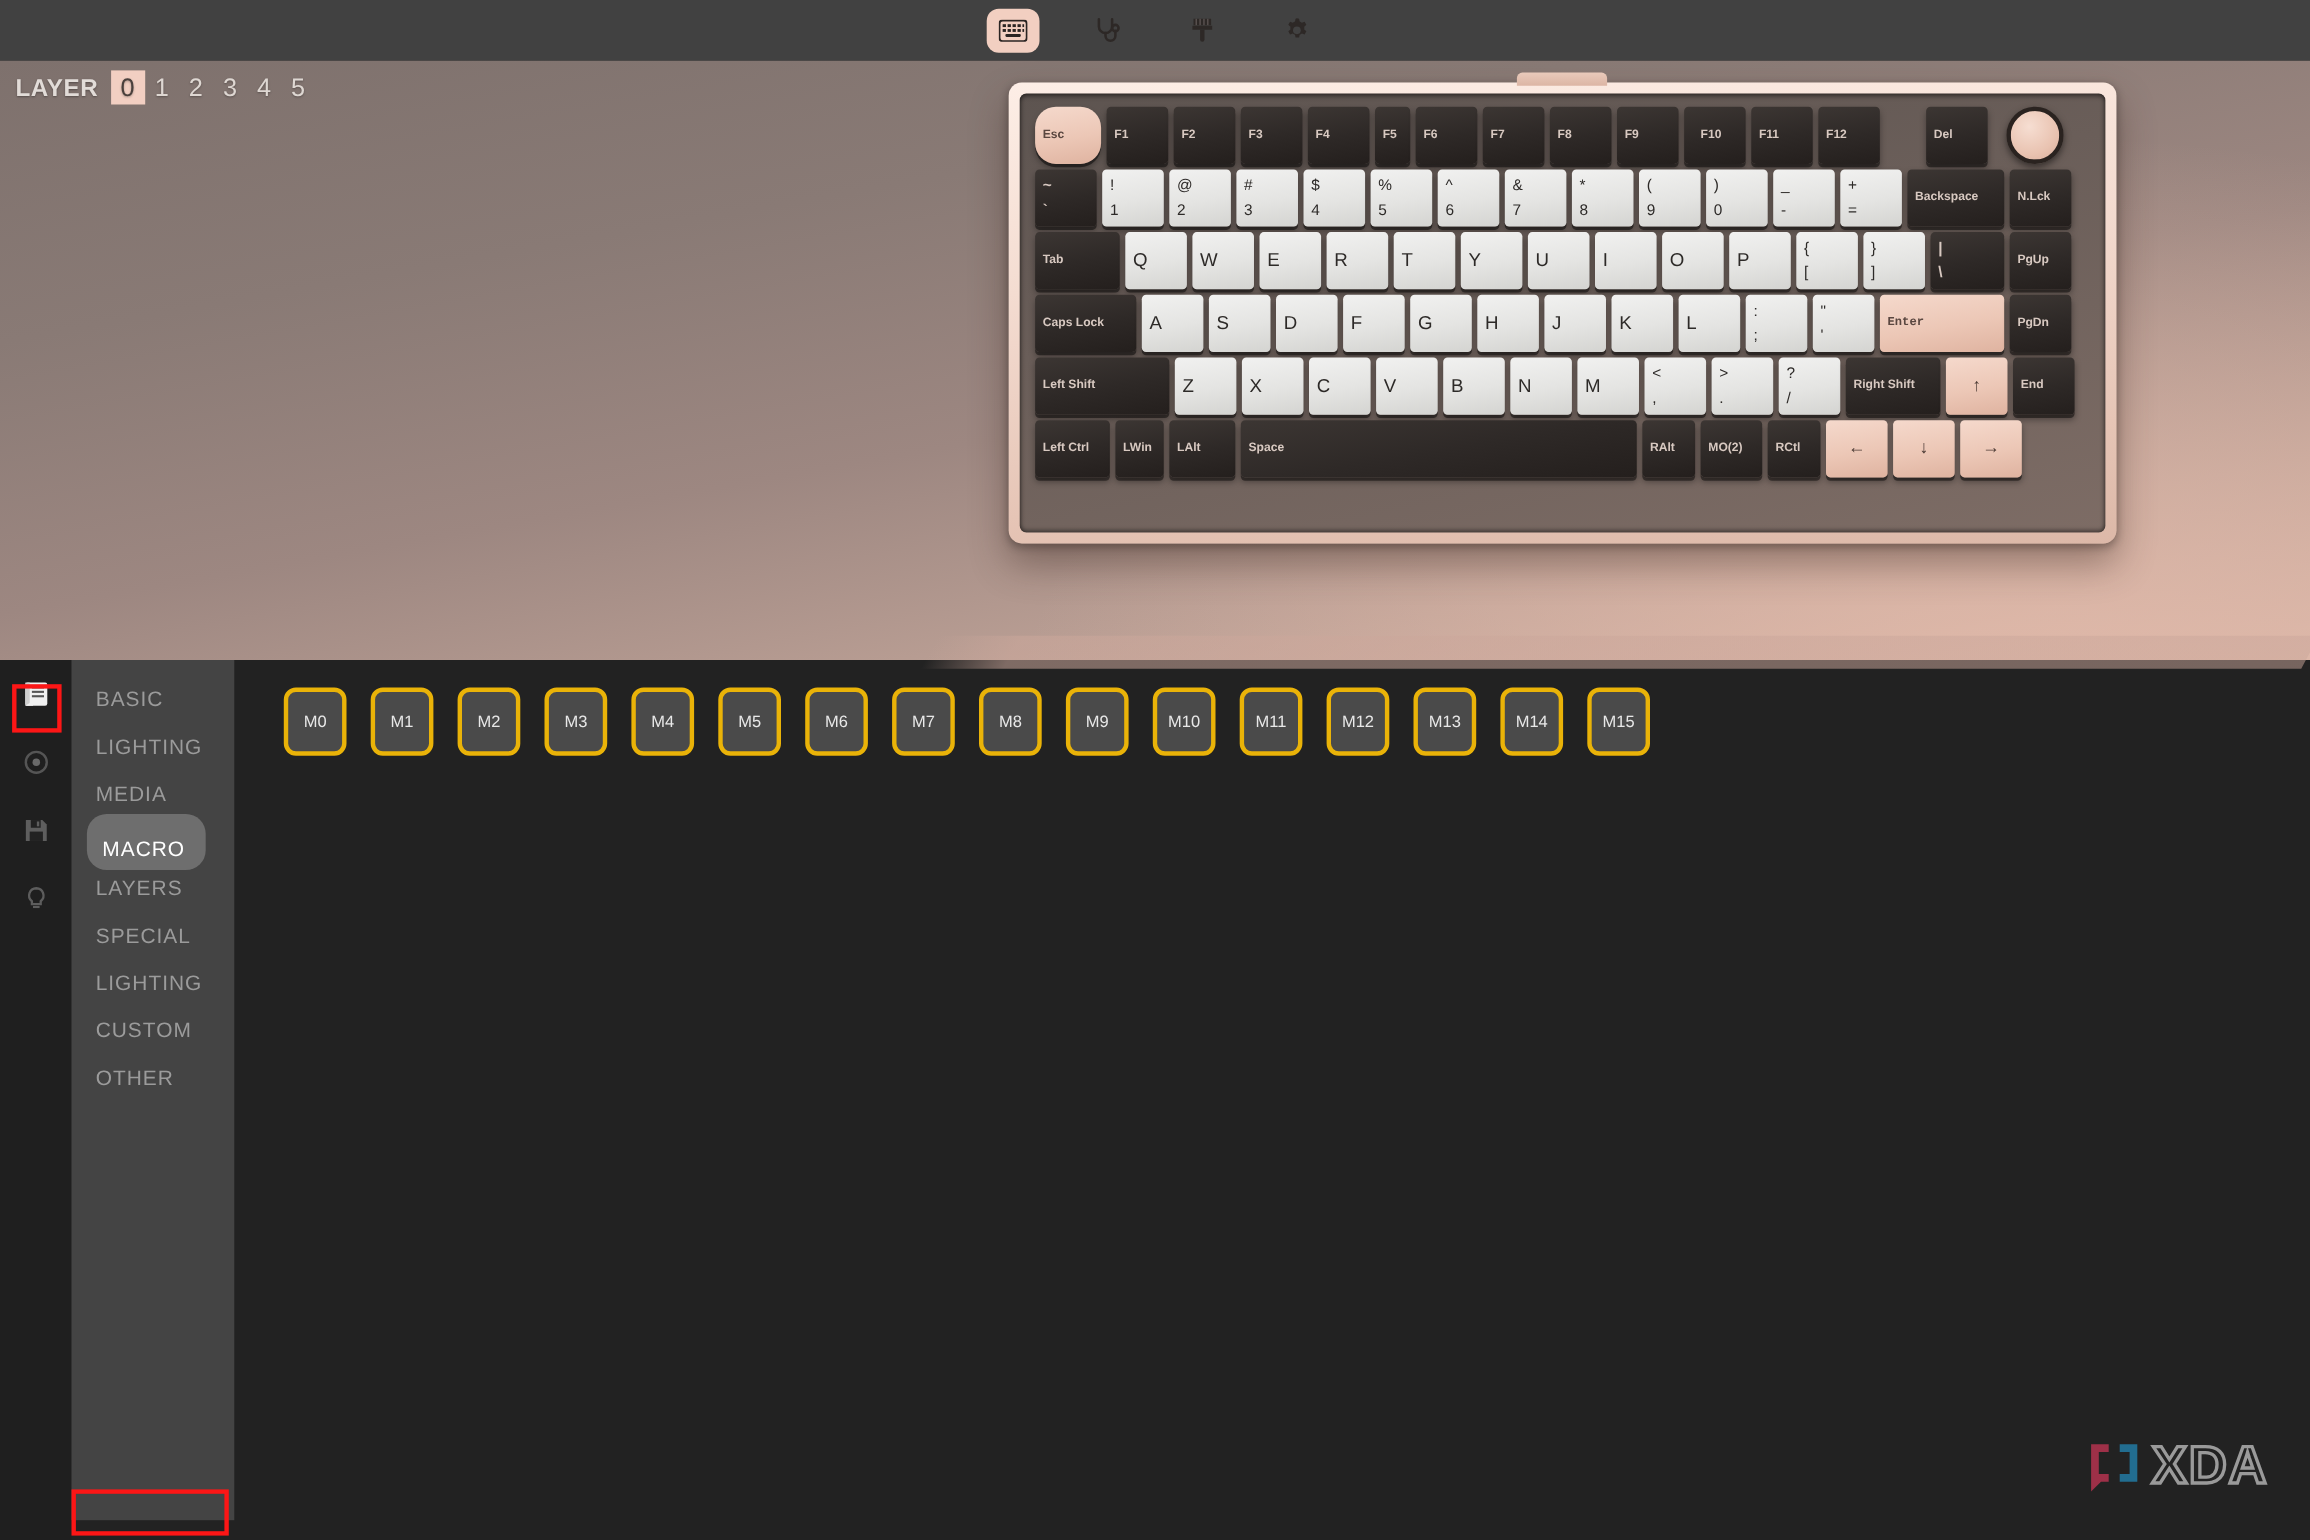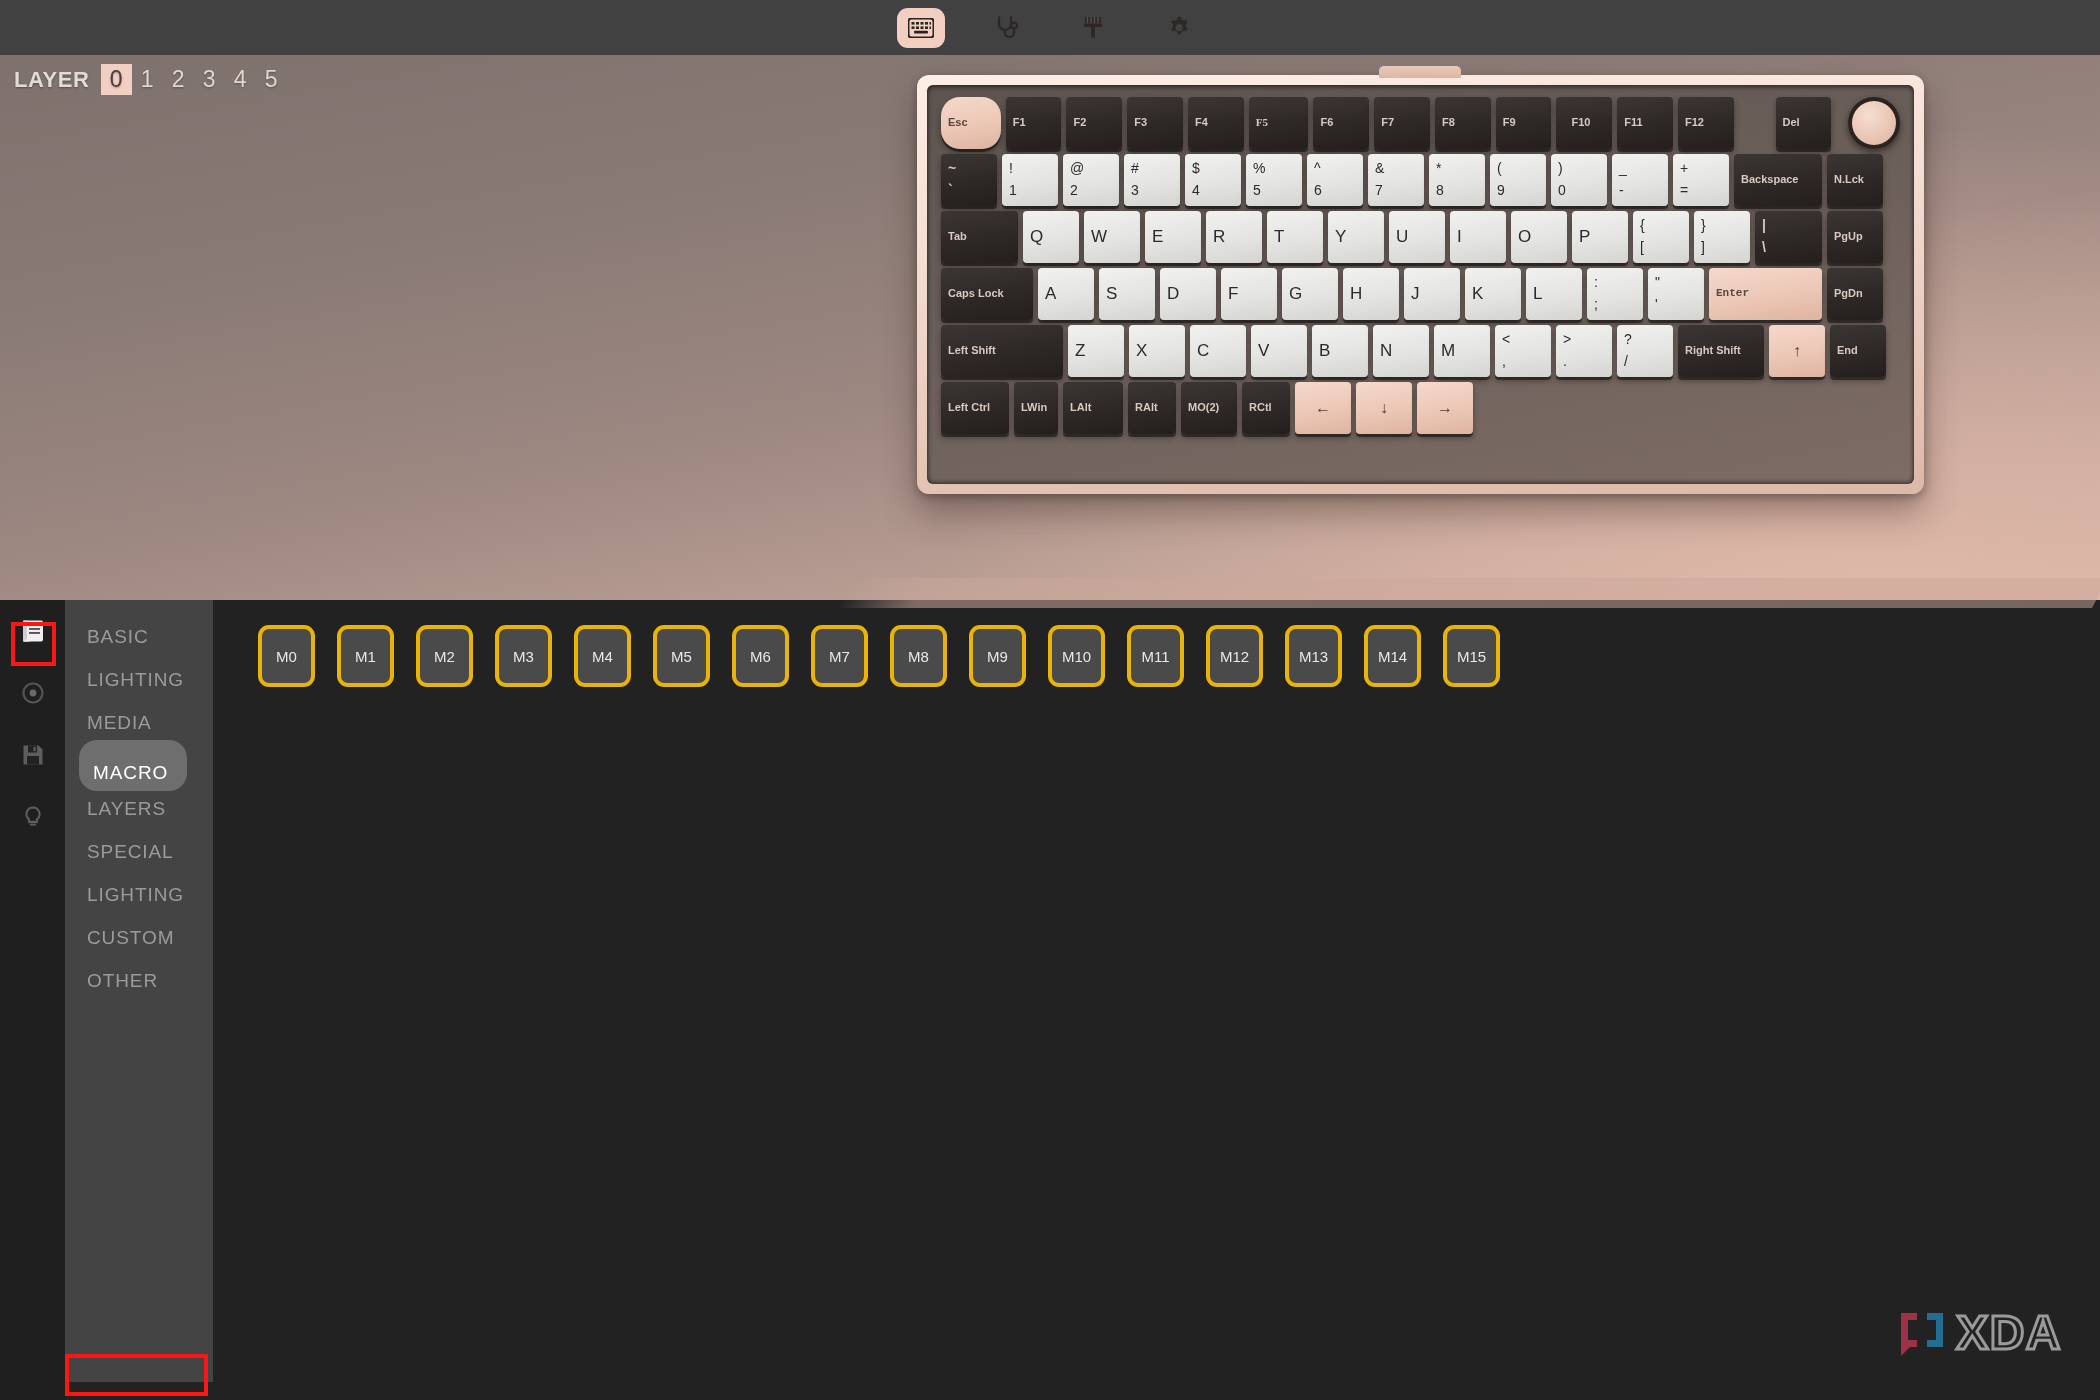--- a/index.html
+++ b/index.html
@@ -287,21 +287,21 @@
             </div>
             <div class="key dark" style="width: 56px;">
               <span class="lbl">F2</span>
             </div>
             <div class="key dark" style="width: 56px;">
               <span class="lbl">F3</span>
             </div>
             <div class="key dark" style="width: 56px;">
               <span class="lbl">F4</span>
             </div>
-            <div class="key dark" style="width: 60px; font-family: Liberation Serif, serif;">
+            <div class="key dark" style="width: 32px;">
               <span class="lbl">F5</span>
             </div>
             <div class="key dark" style="width: 56px;">
               <span class="lbl">F6</span>
             </div>
             <div class="key dark" style="width: 56px;">
               <span class="lbl">F7</span>
             </div>
             <div class="key dark" style="width: 56px;">
               <span class="lbl">F8</span>
@@ -529,20 +529,23 @@
           </div>
           <div class="kb-row">
             <div class="key dark" style="width: 68px;">
               <span class="lbl">Left Ctrl</span>
             </div>
             <div class="key dark" style="width: 44px;">
               <span class="lbl">LWin</span>
             </div>
             <div class="key dark" style="width: 60px;">
               <span class="lbl">LAlt</span>
+            </div>
+            <div class="key dark" style="width: 360px;">
+              <span class="lbl">Space</span>
             </div>
             <div class="key dark" style="width: 48px;">
               <span class="lbl">RAlt</span>
             </div>
             <div class="key dark" style="width: 56px;">
               <span class="lbl">MO(2)</span>
             </div>
             <div class="key dark" style="width: 48px;">
               <span class="lbl">RCtl</span>
             </div>

